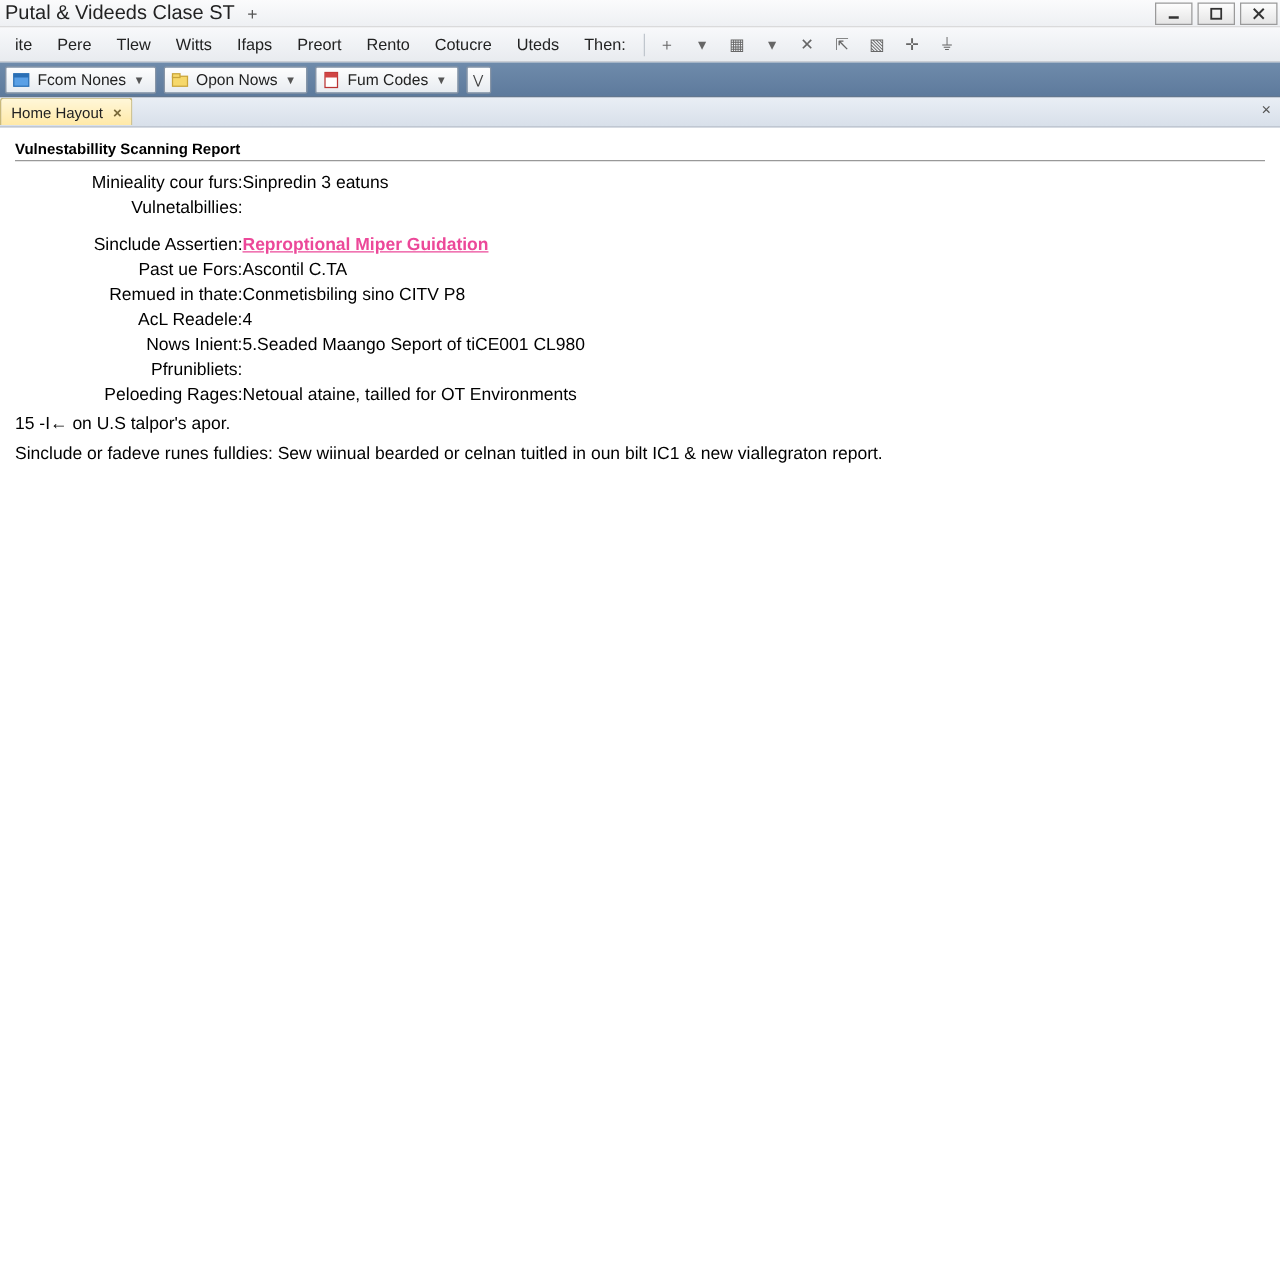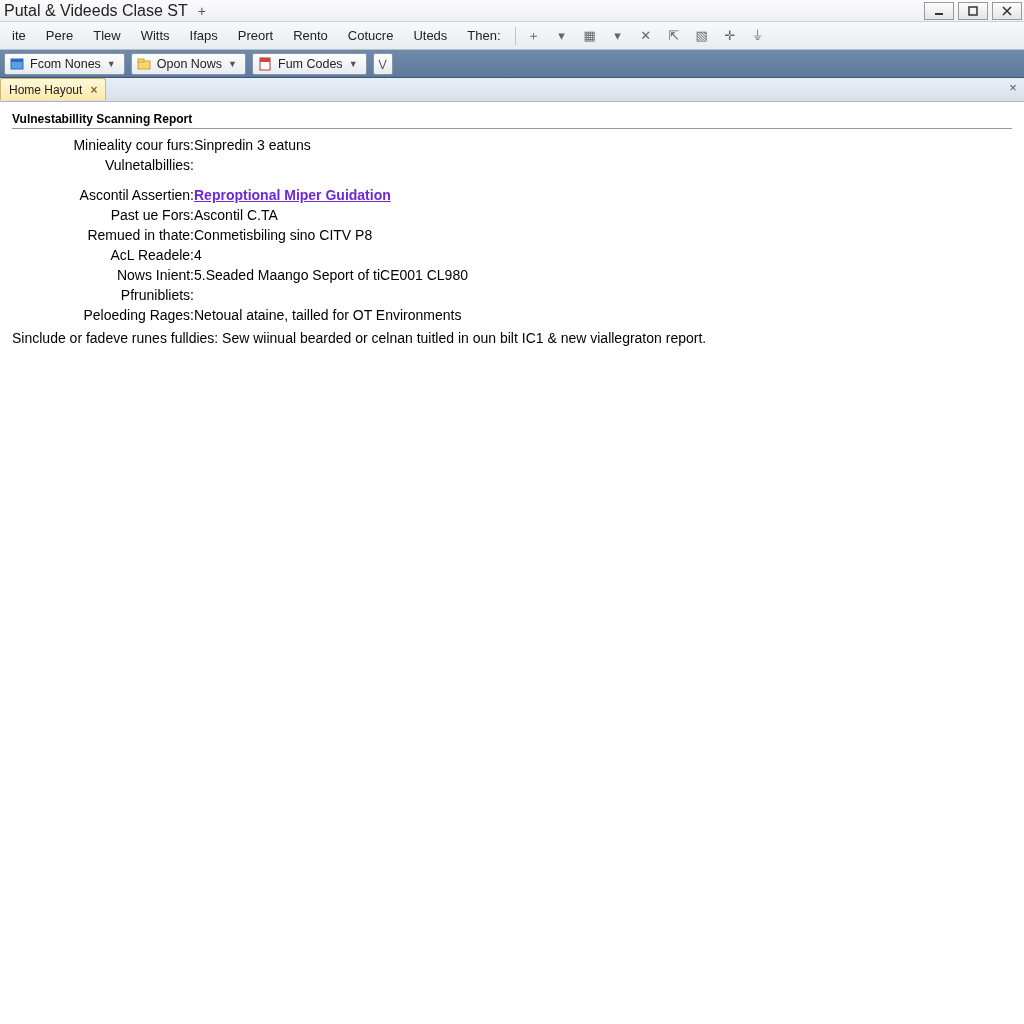--- a/index.html
+++ b/index.html
@@ -22,21 +22,21 @@
   .ribbon .extra{ width:20px; height:22px; display:flex;align-items:center;justify-content:center;background:linear-gradient(#fefefe,#e7ebf0); border:1px solid #8795a6; border-radius:2px; font-size:10px; color:#444;}
   .tabstrip{ height:24px; background:linear-gradient(#e9eef5,#d8e0ea); border-bottom:1px solid #aeb8c5; display:flex; align-items:flex-start; padding-left:0;}
   .tab{ height:22px; background:linear-gradient(#fff7d9,#ffe9a8); border:1px solid #c9b97a; border-bottom:none; border-top-left-radius:3px; border-top-right-radius:3px; padding:0 8px; display:flex; align-items:center; font-size:12px; color:#222; margin-right:4px;}
   .tab .x{ margin-left:8px; color:#7a6a3a; font-weight:bold; cursor:pointer;}
   .tabstrip .spacer{flex:1;}
   .tabstrip .rx{ width:18px;height:18px; margin:2px 2px 0 0; color:#555; text-align:center;}
   .content { padding:6px 12px 12px 12px; }
   .report-title{ font-size:12px; font-weight:bold; padding-bottom:2px; border-bottom:1px solid #999; margin:4px 0 6px 0;}
   .row{ display:flex; line-height:20px; font-size:14px;text-align:right;}
   .row .lab{ width:182px; flex-shrink:0;}
-  .linklike{ text-decoration:underline; font-weight:bold; color:#6d28d9;}
+  .linklike{ text-decoration:underline; font-weight:bold; color:#ec4899;}
   .gap{height:10px;}
   .body-line{ font-size:14px; line-height:22px; margin-top:2px;}
   svg{display:block;}
 </style>
 </head>
 <body>
 
 <div class="titlebar">
   <span class="title">Putal &amp; Videeds Clase ST</span>
   <span class="plus">+</span>
@@ -133,21 +133,21 @@
     <div class="lab">Minieality cour furs:</div>
     <div>Sinpredin 3 eatuns</div>
   </div>
   <div class="row">
     <div class="lab">Vulnetalbillies:</div>
   </div>
 
   <div class="gap"></div>
 
   <div class="row">
-    <div class="lab">Ascontil Assertien:</div>
+    <div class="lab">Sinclude Assertien:</div>
     <div class="linklike">Reproptional Miper Guidation</div>
   </div>
   <div class="row">
     <div class="lab">Past ue Fors:</div>
     <div>Ascontil C.TA</div>
   </div>
   <div class="row">
     <div class="lab">Remued in thate:</div>
     <div>Conmetisbiling sino CITV P8</div>
   </div>
@@ -160,14 +160,15 @@
     <div>5.Seaded Maango Seport of tiCE001 CL980</div>
   </div>
   <div class="row">
     <div class="lab">Pfrunibliets:</div>
   </div>
   <div class="row">
     <div class="lab">Peloeding Rages:</div>
     <div>Netoual ataine, tailled for OT Environments</div>
   </div>
 
+  <div class="body-line">15 -I← on U.S talpor's apor.</div>
   <div class="body-line">Sinclude or fadeve runes fulldies: Sew wiinual bearded or celnan tuitled in oun bilt IC1 &amp; new viallegraton report.</div>
 </div>
 
 </body></html>

